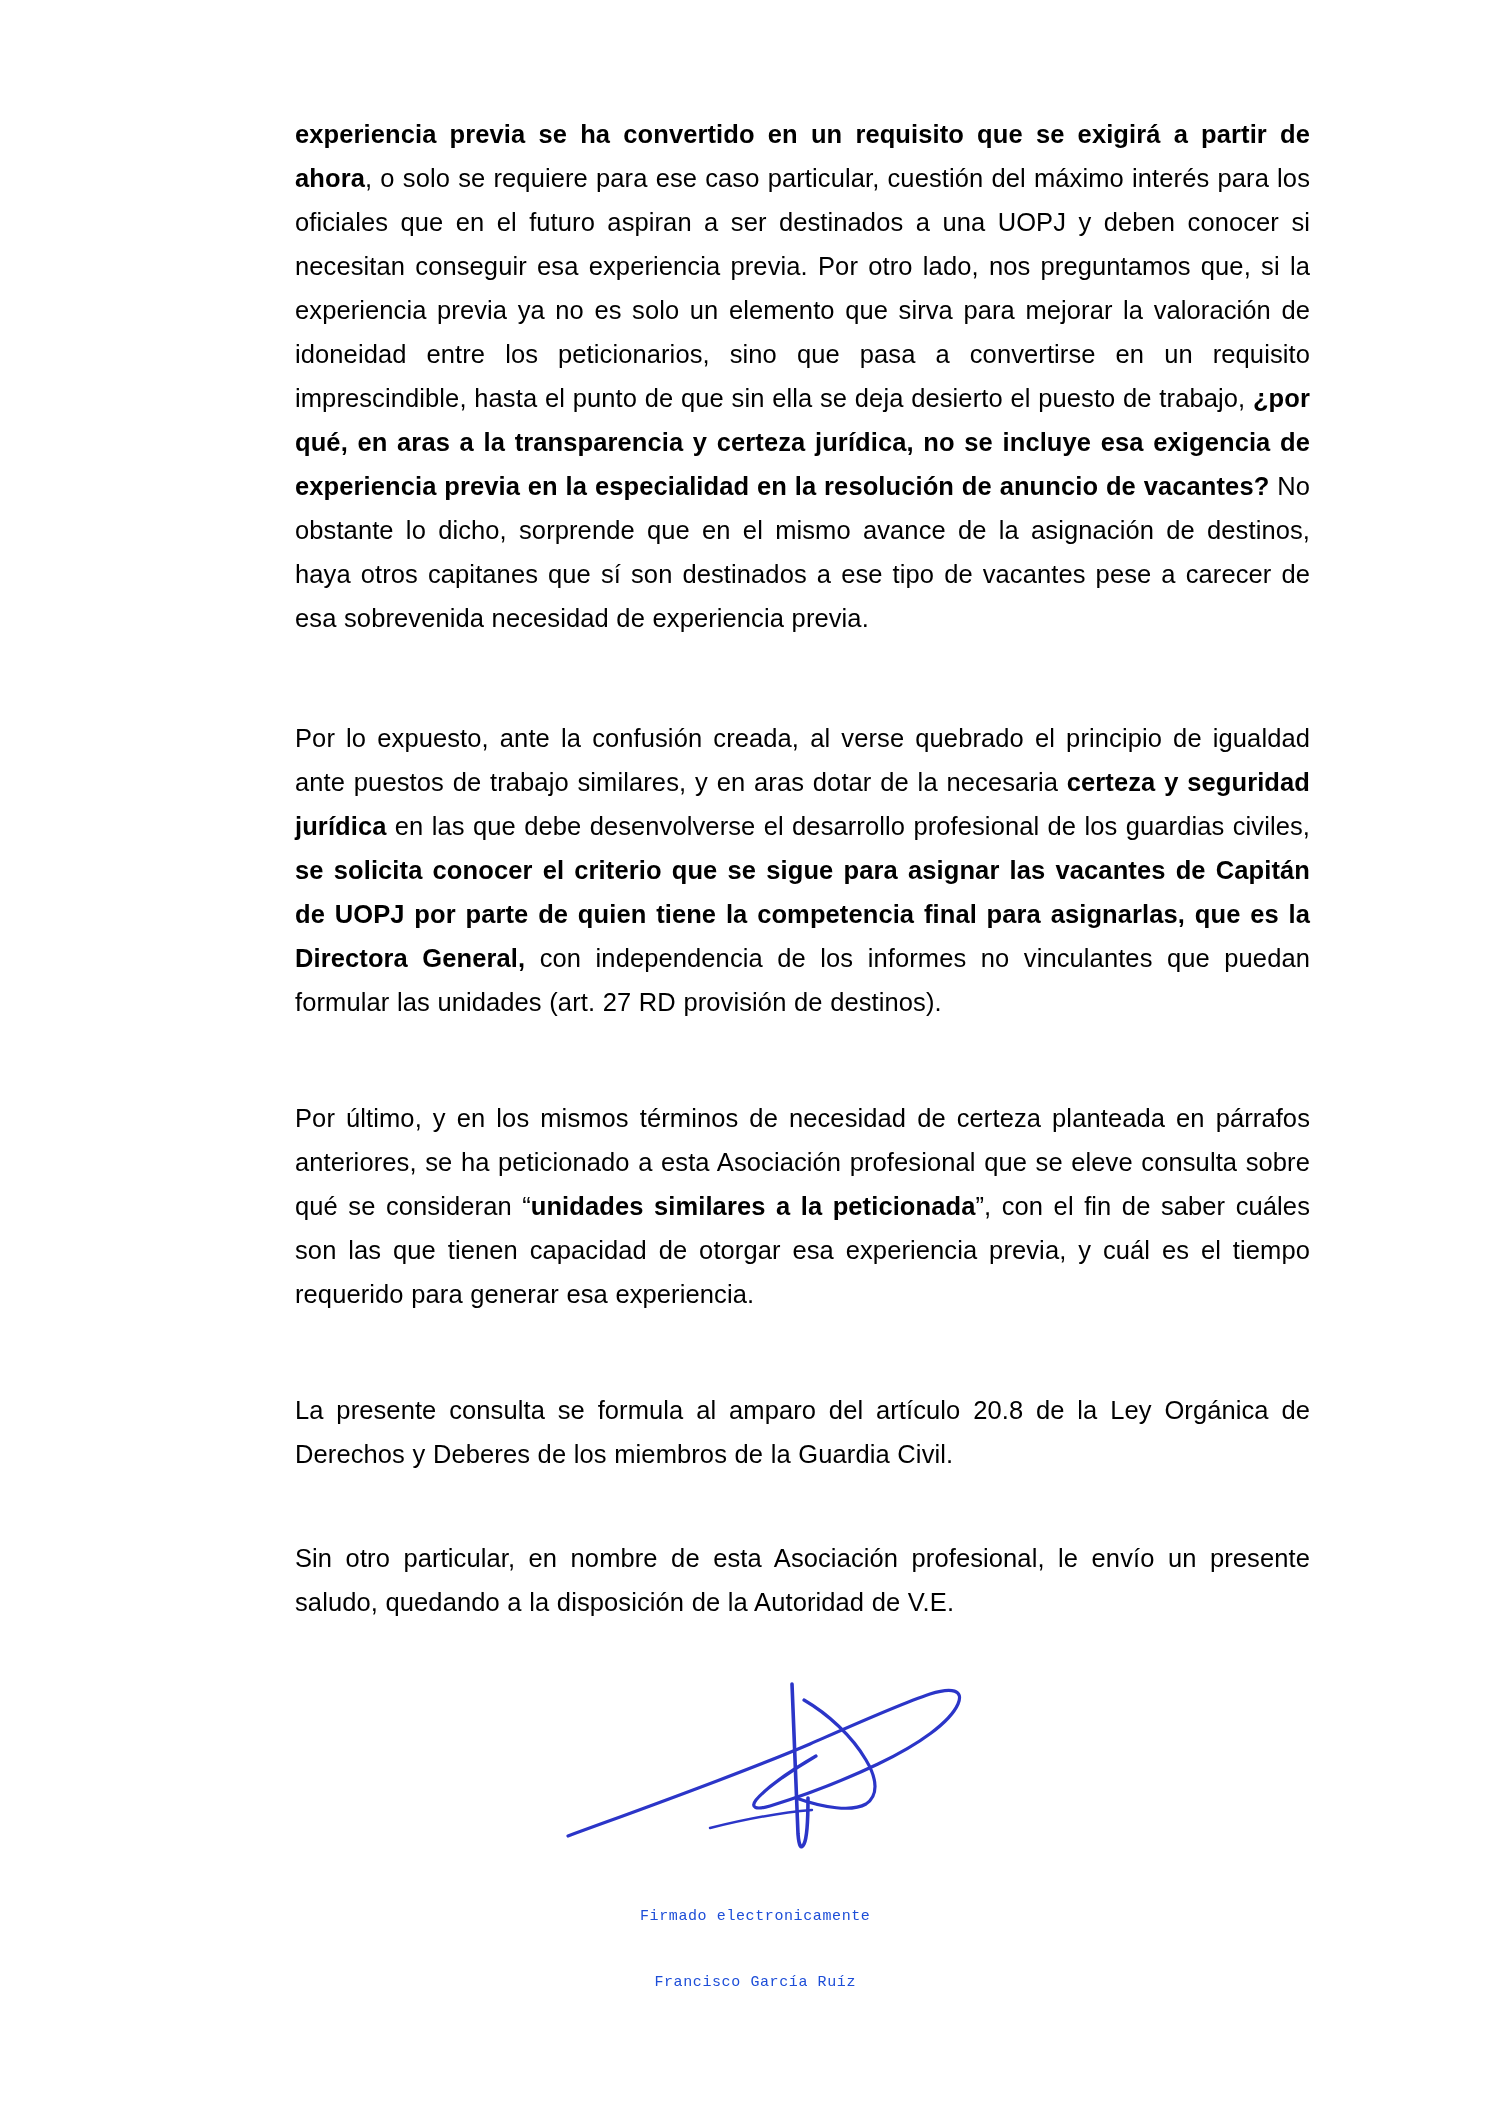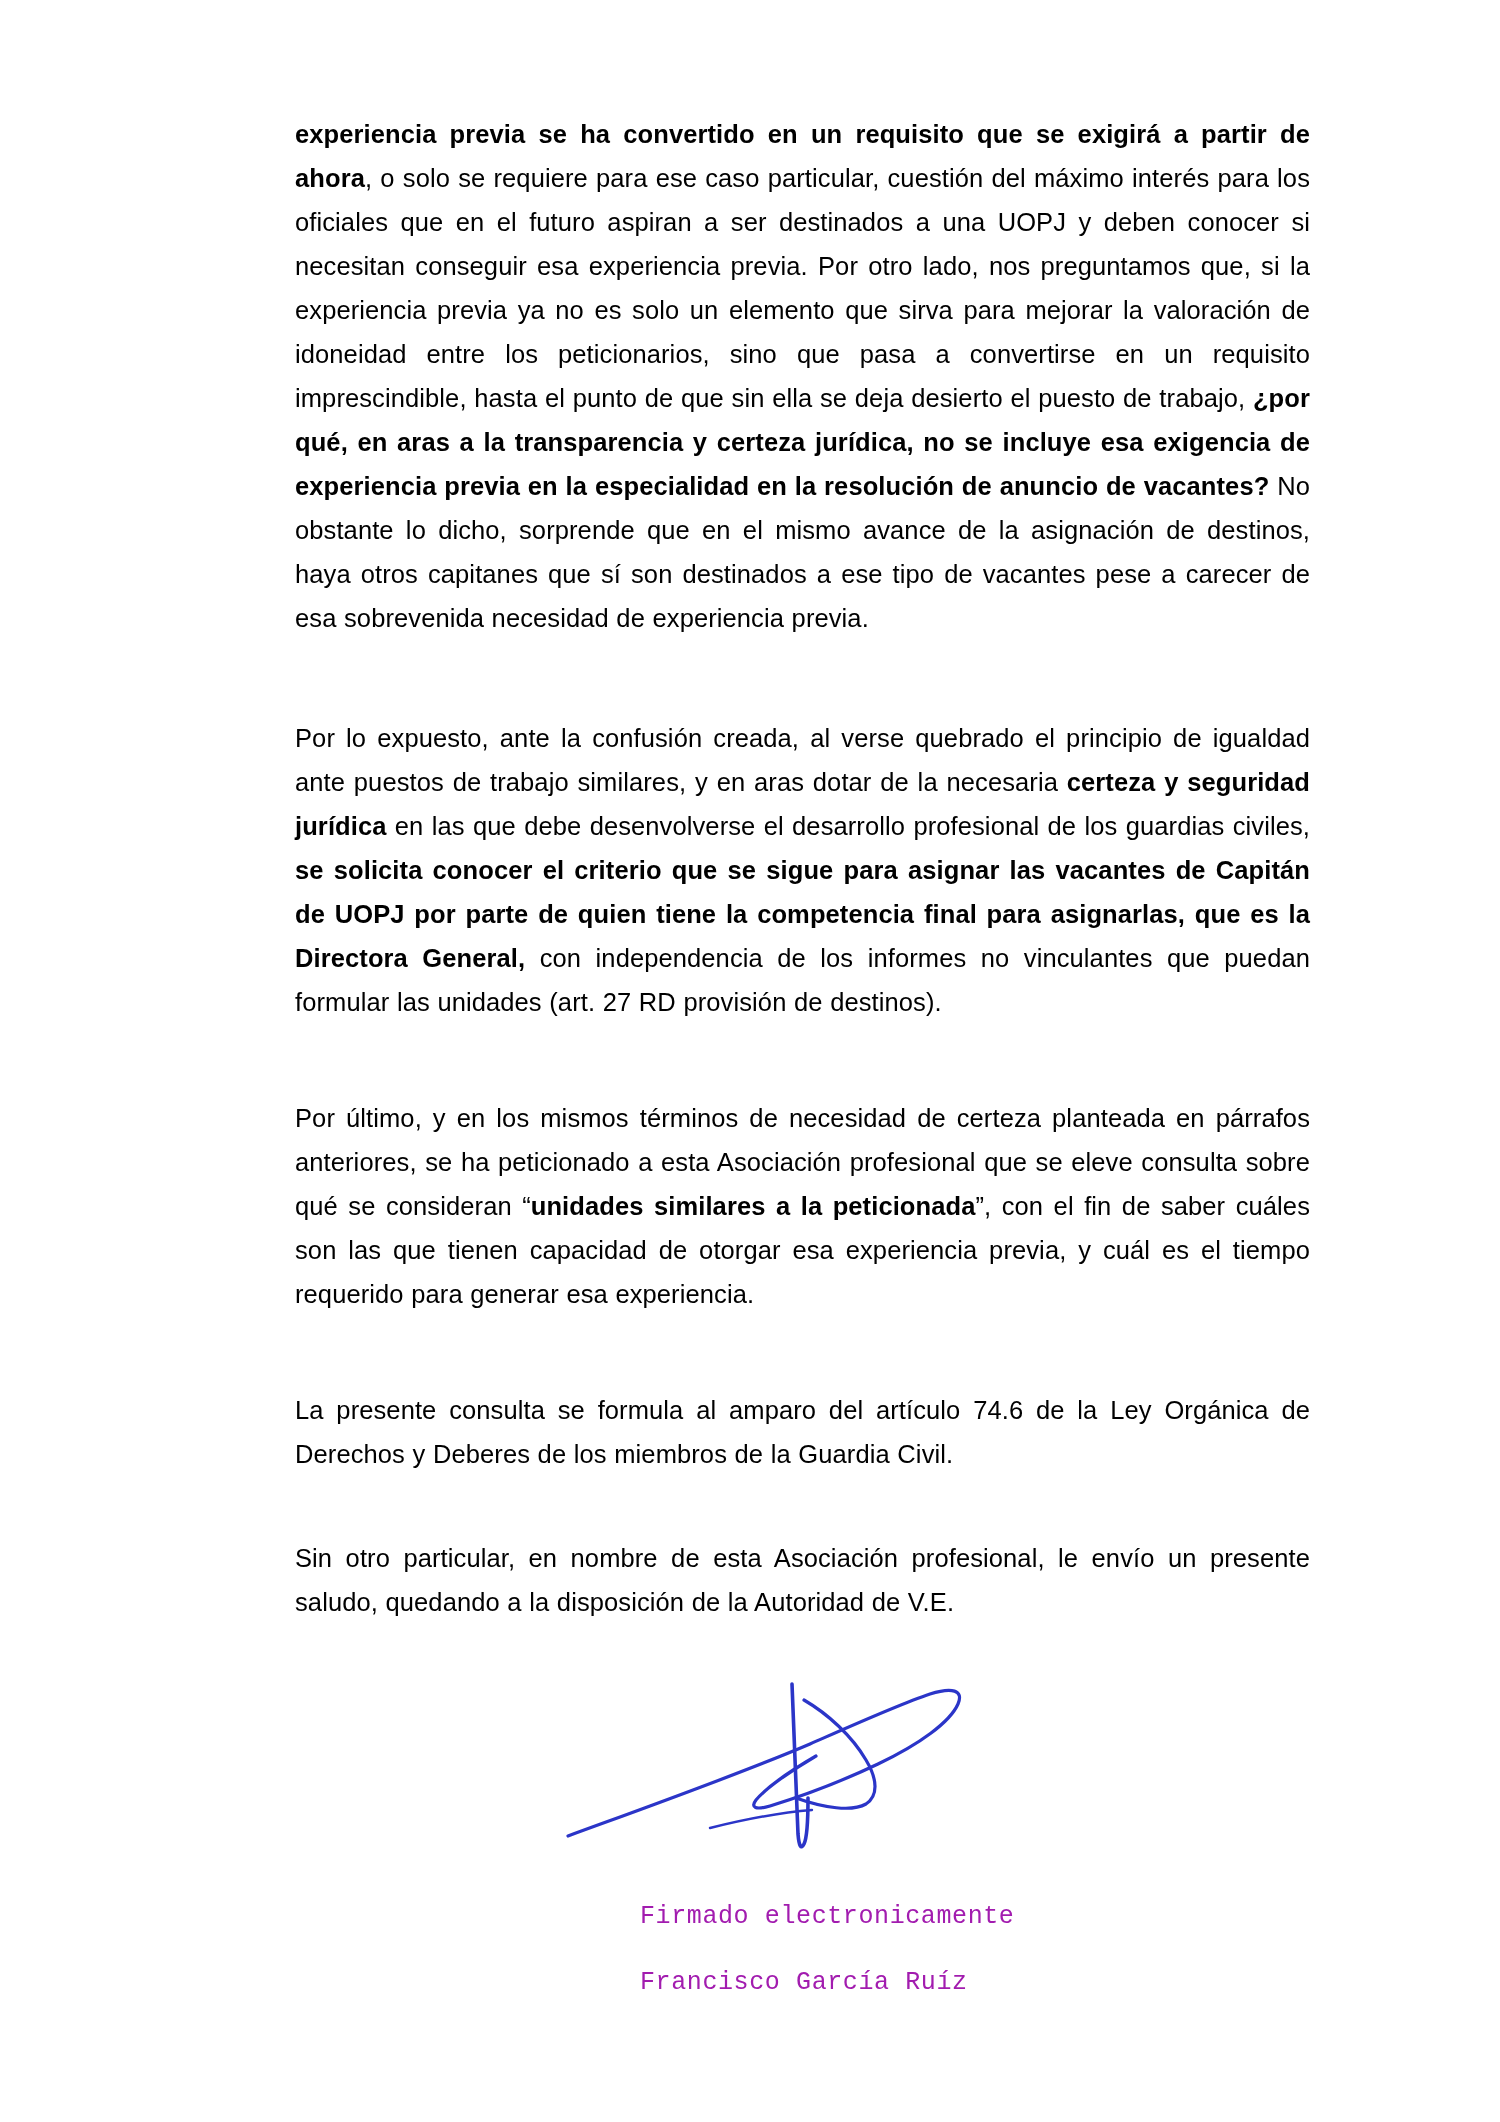--- a/index.html
+++ b/index.html
@@ -46,44 +46,45 @@
   .signature {
     position: absolute;
     left: 265px;
     top: 0;
   }
   .sig-text {
     position: absolute;
     left: 345px;
     top: 224px;
     font-family: "Liberation Mono", monospace;
-    font-size: 25px;
+    font-size: 15px;
     line-height: 30px;
-    color: #a21caf;
+    color: #1d4ed8;
     letter-spacing: 0.6px;
     white-space: pre;
+    text-align: center;
   }
   .sig-line2 { display: block; margin-top: 36px; }
 </style>
 </head>
 <body>
 
 <div class="page">
   <div class="doc-body">
 
     <p class="para"><span class="b">experiencia previa se ha convertido en un requisito que se exigirá a partir de ahora</span><span>, o solo se requiere para ese caso particular, cuestión del máximo interés para los oficiales que en el futuro aspiran a ser destinados a una UOPJ y deben conocer si necesitan conseguir esa experiencia previa. Por otro lado, nos preguntamos que, si la experiencia previa ya no es solo un elemento que sirva para mejorar la valoración de idoneidad entre los peticionarios, sino que pasa a convertirse en un requisito imprescindible, hasta el punto de que sin ella se deja desierto el puesto de trabajo, </span><span class="b">¿por qué, en aras a la transparencia y certeza jurídica, no se incluye esa exigencia de experiencia previa en la especialidad en la resolución de anuncio de vacantes?</span><span> No obstante lo dicho, sorprende que en el mismo avance de la asignación de destinos, haya otros capitanes que sí son destinados a ese tipo de vacantes pese a carecer de esa sobrevenida necesidad de experiencia previa.</span></p>
     <div class="gap-lg"></div>
 
     <p class="para"><span>Por lo expuesto, ante la confusión creada, al verse quebrado el principio de igualdad ante puestos de trabajo similares, y en aras dotar de la necesaria </span><span class="b">certeza y seguridad jurídica</span><span> en las que debe desenvolverse el desarrollo profesional de los guardias civiles, </span><span class="b">se solicita conocer el criterio que se sigue para asignar las vacantes de Capitán de UOPJ por parte de quien tiene la competencia final para asignarlas, que es la Directora General,</span><span> con independencia de los informes no vinculantes que puedan formular las unidades (art. 27 RD provisión de destinos).</span></p>
     <div class="gap-md"></div>
 
     <p class="para"><span>Por último, y en los mismos términos de necesidad de certeza planteada en párrafos anteriores, se ha peticionado a esta Asociación profesional que se eleve consulta sobre qué se consideran “</span><span class="b">unidades similares a la peticionada</span><span>”, con el fin de saber cuáles son las que tienen capacidad de otorgar esa experiencia previa, y cuál es el tiempo requerido para generar esa experiencia.</span></p>
     <div class="gap-md"></div>
 
-    <p class="para"><span>La presente consulta se formula al amparo del artículo 74.6 de la Ley Orgánica de Derechos y Deberes de los miembros de la Guardia Civil.</span></p>
+    <p class="para"><span>La presente consulta se formula al amparo del artículo 20.8 de la Ley Orgánica de Derechos y Deberes de los miembros de la Guardia Civil.</span></p>
     <div class="gap-sm"></div>
 
     <p class="para"><span>Sin otro particular, en nombre de esta Asociación profesional, le envío un presente saludo, quedando a la disposición de la Autoridad de V.E.</span></p>
 
     <div class="sig-area">
       <div class="signature">
         <svg width="420" height="210" viewBox="0 0 420 210" xmlns="http://www.w3.org/2000/svg">
           <g fill="none" stroke="#2b35c8" stroke-linecap="round" stroke-linejoin="round">
             <path d="M8,158 C90,128 180,96 250,66 C300,44 340,26 370,16 C392,9 404,12 398,26 C390,44 360,66 318,86 C276,106 236,120 210,128 C196,132 190,130 196,122 C206,110 232,92 256,78" stroke-width="3.2"></path>
             <path d="M232,6 C234,60 236,112 238,156 C239,168 241,172 244,166 C247,160 248,140 248,120" stroke-width="3.6"></path>

